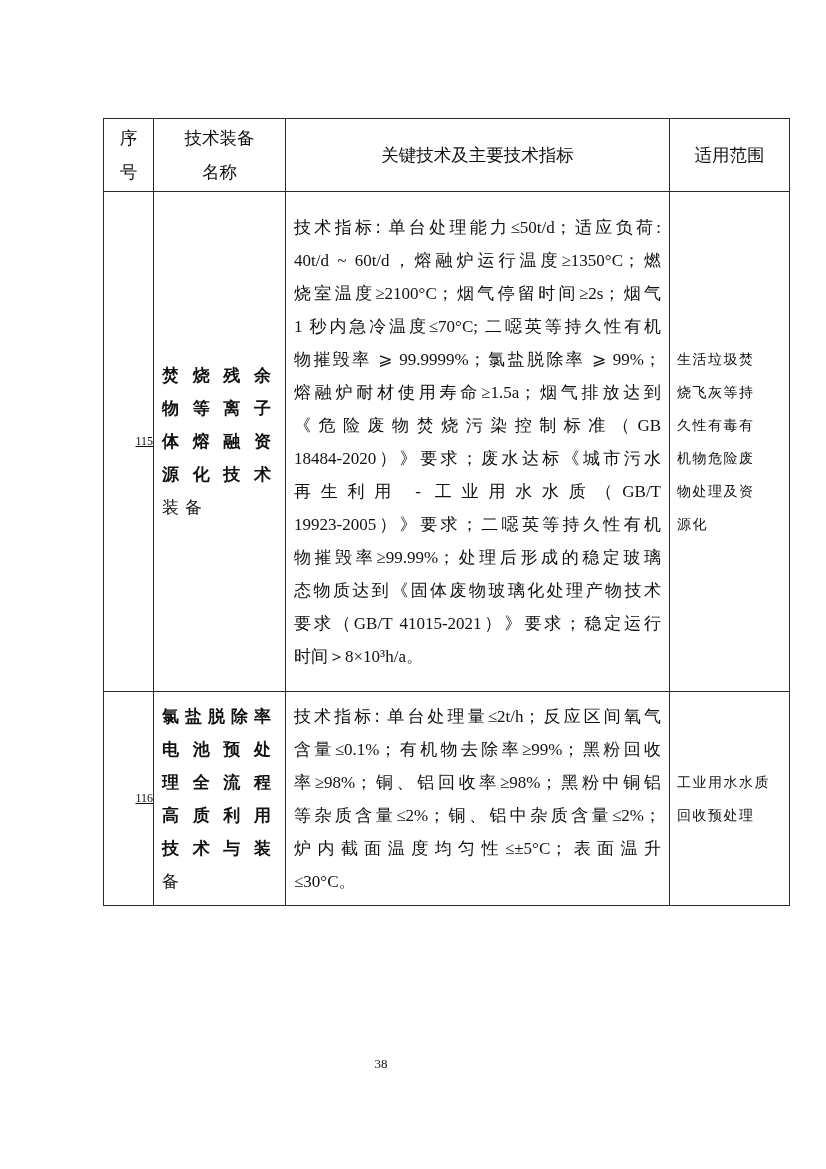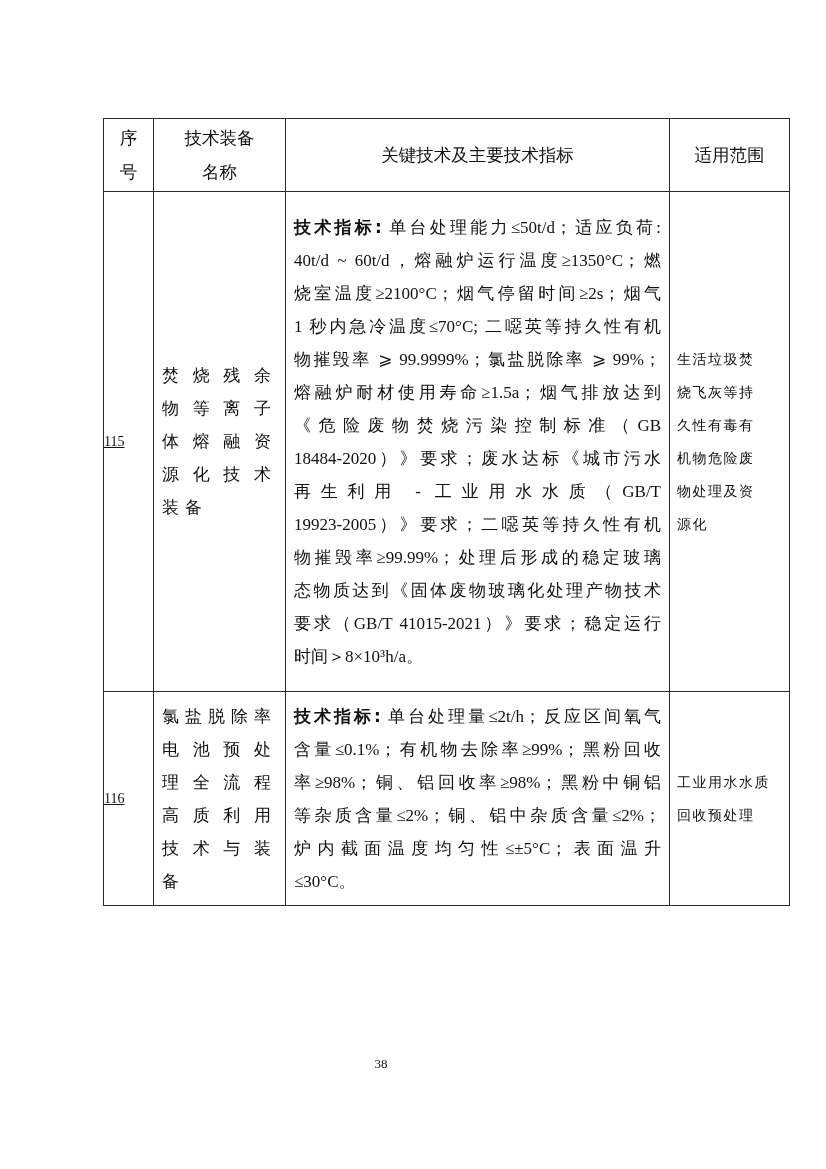--- a/index.html
+++ b/index.html
@@ -37,22 +37,22 @@
     height: 72px;
     text-align: center;
     font-size: 17.5px;
     font-family: "DejaVu Sans", "Liberation Sans", sans-serif;
   }
   .hdr .line {
     display: block;
     line-height: 34px;
   }
   .cell-no {
-    text-align: left;
-    font-size: 14px;
+    text-align: right;
+    font-size: 12px;
     text-decoration: underline;
   }
   .cell-name {
     padding: 0 8px 0 8px !important;
     font-size: 17px;
     letter-spacing: 6px;
     line-height: 33px;
     text-align: justify;
     text-align-last: left;
     vertical-align: middle;
@@ -68,36 +68,37 @@
     white-space: nowrap;
     text-align: justify;
     text-align-last: justify;
     height: 33px;
     overflow: visible;
   }
   .cell-tech .tl.last {
     text-align-last: left;
   }
   .cell-tech .bold-label {
-    font-weight: bold;
+    font-weight: normal;
     font-family: "DejaVu Sans", "Liberation Sans", sans-serif;
   }
   .cell-scope {
     padding: 0 6px 0 7px !important;
     font-size: 14px;
     line-height: 33px;
     letter-spacing: 1.5px;
   }
   .row-115 { height: 500px; }
   .row-116 { height: 214px; }
 
   .name-line, .scope-line { display: block; white-space: nowrap; }
   .name-line.spread {
     text-align: justify;
     text-align-last: justify;
+    font-weight: bold;
   }
 
   .page-number {
     position: absolute;
     left: 0;
     width: 762px;
     top: 1056px;
     text-align: center;
     font-size: 13px;
     font-family: "Liberation Serif", serif;

